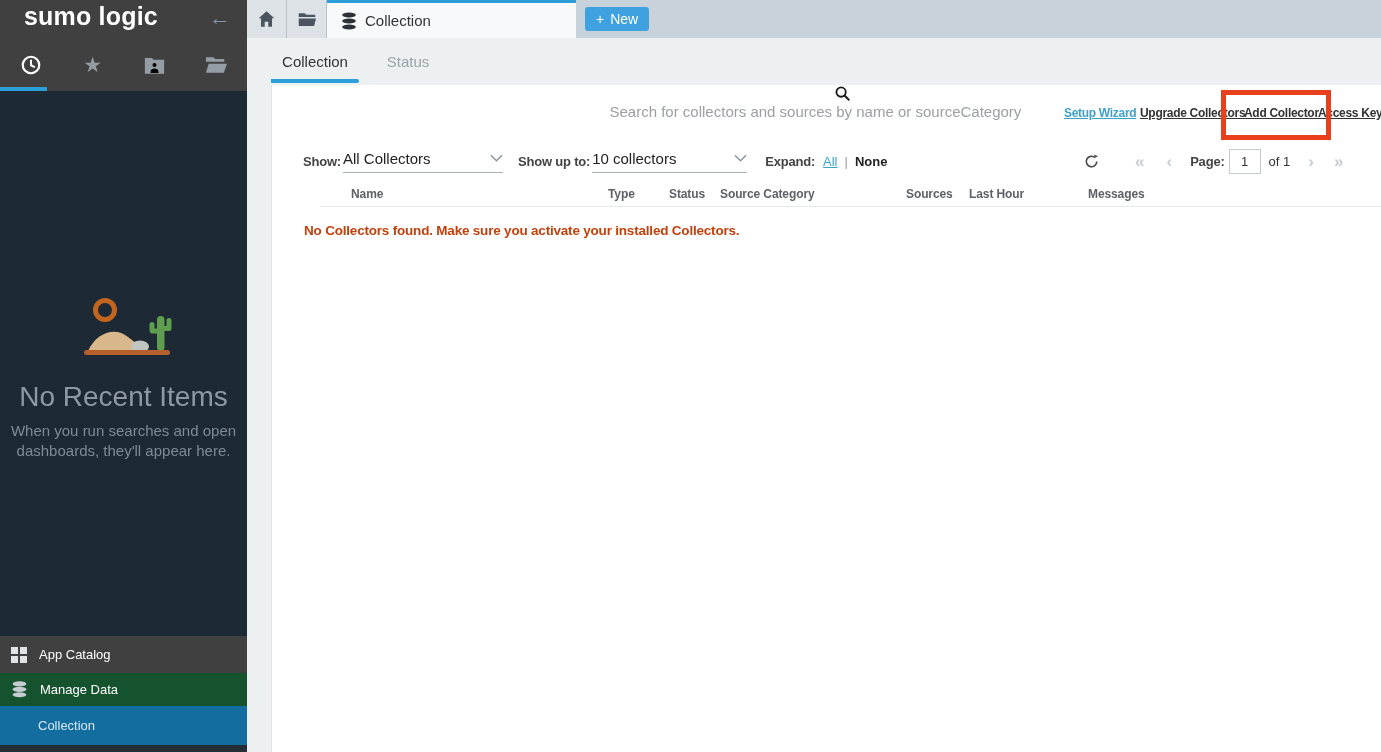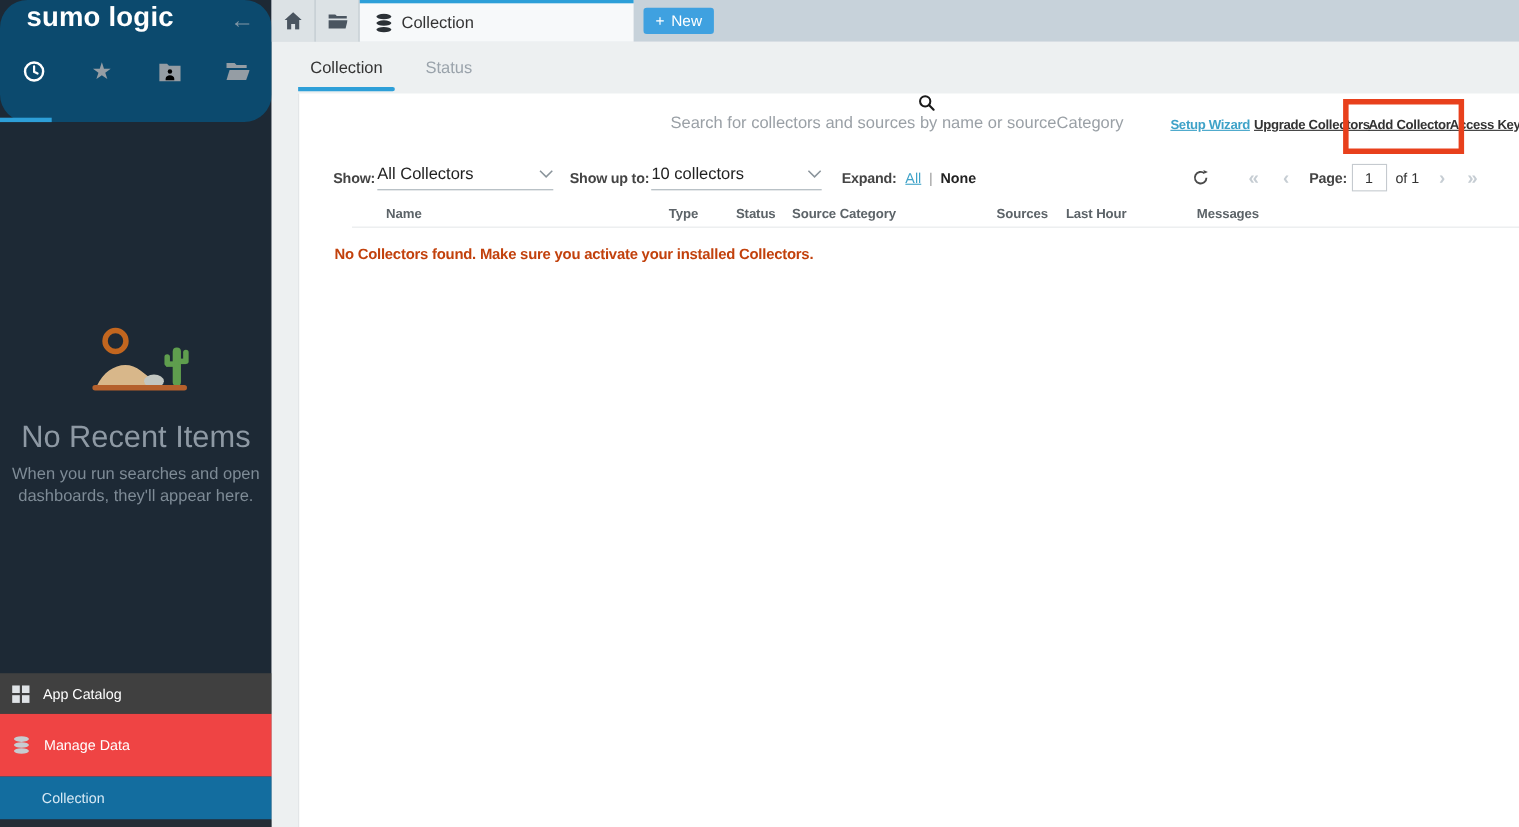--- a/index.html
+++ b/index.html
@@ -3,37 +3,37 @@
 <meta charset="utf-8">
 <style>
   html,body{margin:0;padding:0;}
   body{
     width:1381px;height:752px;position:relative;overflow:hidden;
     font-family:"Liberation Sans",sans-serif;background:#fff;color:#333;
     -webkit-font-smoothing:antialiased;
   }
   
   .sidebar{position:absolute;left:0;top:0;width:247px;height:752px;background:#1d2935;}
-  .sb-header{position:relative;background:#0c4a6e;height:111px;border-radius:25px;}
+  .sb-header{position:relative;background:#404040;height:91px;}
   .logo{position:absolute;left:24px;top:2px;font-size:25px;font-weight:bold;color:#fff;letter-spacing:.2px;}
   .collapse{position:absolute;right:16px;top:5px;color:#8296a5;font-size:22px;cursor:pointer;}
   .nav-icons{position:absolute;left:0;top:48px;width:247px;display:flex;}
   .nav-cell{width:62px;height:34px;display:flex;align-items:center;justify-content:center;cursor:pointer;}
   .star-glyph{font-family:"DejaVu Sans",sans-serif;font-size:21px;color:#959da4;line-height:1;}
   .sb-active-bar{position:absolute;left:0;bottom:0;width:47px;height:4px;background:#2d9fd8;}
   .recent-row{margin:21px 11px 0 11px;padding:0 2px 13px 6px;border-bottom:1px solid #7d8993;
     display:flex;justify-content:space-between;align-items:center;color:#dce3e7;font-size:15px;cursor:pointer;}
   .sb-illus{position:absolute;top:295px;left:0;width:247px;text-align:center;}
   .sb-empty-title{position:absolute;top:381px;left:0;width:247px;text-align:center;font-size:28px;color:#8e99a4;}
   .sb-empty-desc{position:absolute;top:421px;left:0;width:247px;text-align:center;font-size:15px;line-height:1.33;color:#7e8b96;}
   .sb-bottom{position:absolute;bottom:7px;left:0;width:247px;}
   .sb-item{display:flex;align-items:center;padding-left:11px;font-size:13px;color:#fff;cursor:pointer;}
   .sb-item .lbl{margin-left:12px;}
   .sb-item.app-catalog{height:37px;background:#404040;}
-  .sb-item.manage-data{height:57px;background:#ef4444;}
+  .sb-item.manage-data{height:33px;background:#14532d;}
   .sb-item.collection{height:39px;background:#136d9f;color:#d7e9f4;padding-left:38px;}
   .sb-strip{position:absolute;bottom:0;left:0;width:247px;height:7px;background:#252d36;}
   
   .main{position:absolute;left:247px;top:0;width:1134px;height:752px;}
   .topbar{height:38px;background:#c7d2da;display:flex;align-items:flex-start;}
   .tool-btn{width:40px;height:38px;background:#dce2e5;border-right:1px solid #b7c2c9;
     display:flex;align-items:center;justify-content:center;cursor:pointer;box-sizing:border-box;}
   .doc-tab{width:249px;height:38px;box-sizing:border-box;background:#f7f9fa;border-top:3px solid #2d9fd8;
     display:flex;align-items:center;padding-left:14px;gap:8px;font-size:15px;color:#333;cursor:pointer;}
   .new-btn{margin:7px 0 0 9px;height:24px;background:#3fa1e0;color:#fff;border:none;border-radius:3px;

